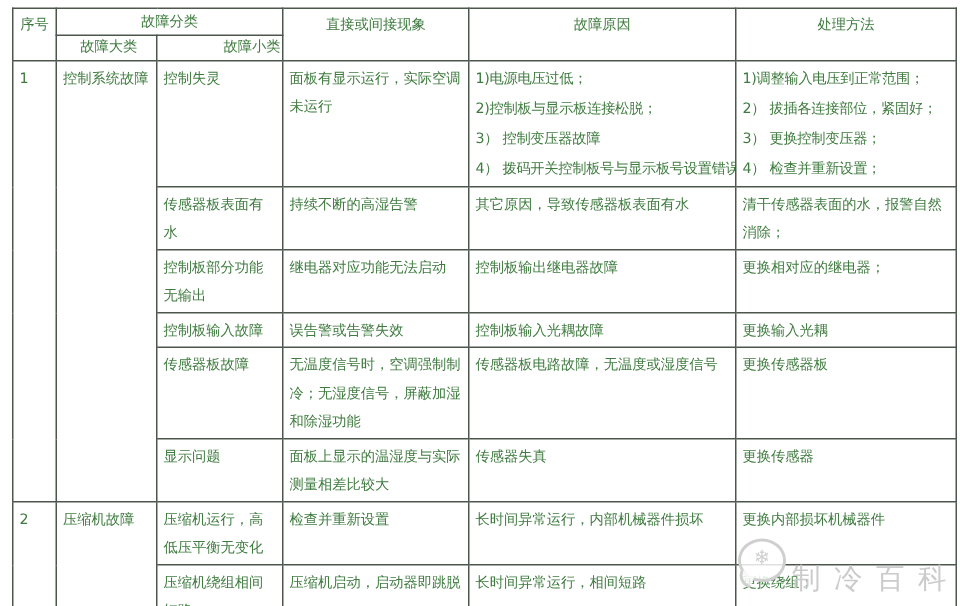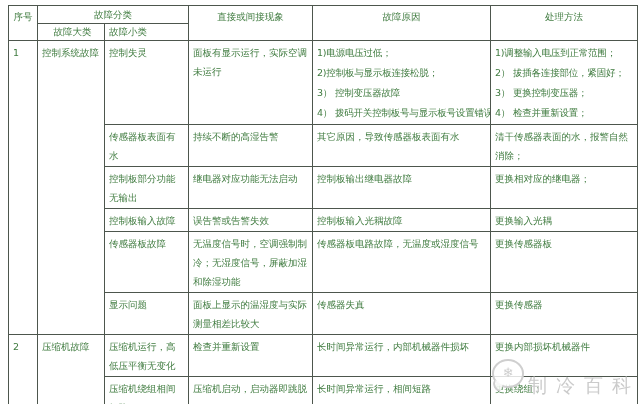--- a/index.html
+++ b/index.html
@@ -73,21 +73,21 @@
 
       <tr class="hrow">
         <td rowspan="2" class="span2">序号</td>
         <td colspan="2">故障分类</td>
         <td rowspan="2" class="span2">直接或间接现象</td>
         <td rowspan="2" class="span2">故障原因</td>
         <td rowspan="2" class="span2">处理方法</td>
       </tr>
       <tr class="hrow2">
         <td style="text-align:center;padding-left:4px">故障大类</td>
-        <td style="text-align:left;padding-left:4px">故障小类</td>
+        <td style="text-align:right;padding-left:4px">故障小类</td>
       </tr>
 
       <tr class="rh1">
         <td class="c-serial" rowspan="6">1</td>
         <td class="c-major" rowspan="6">控制系统故障</td>
         <td>控制失灵</td>
         <td>面板有显示运行，实际空调未运行</td>
         <td>
             <div class="ln">1)电源电压过低；</div>
             <div class="ln">2)控制板与显示板连接松脱；</div>

